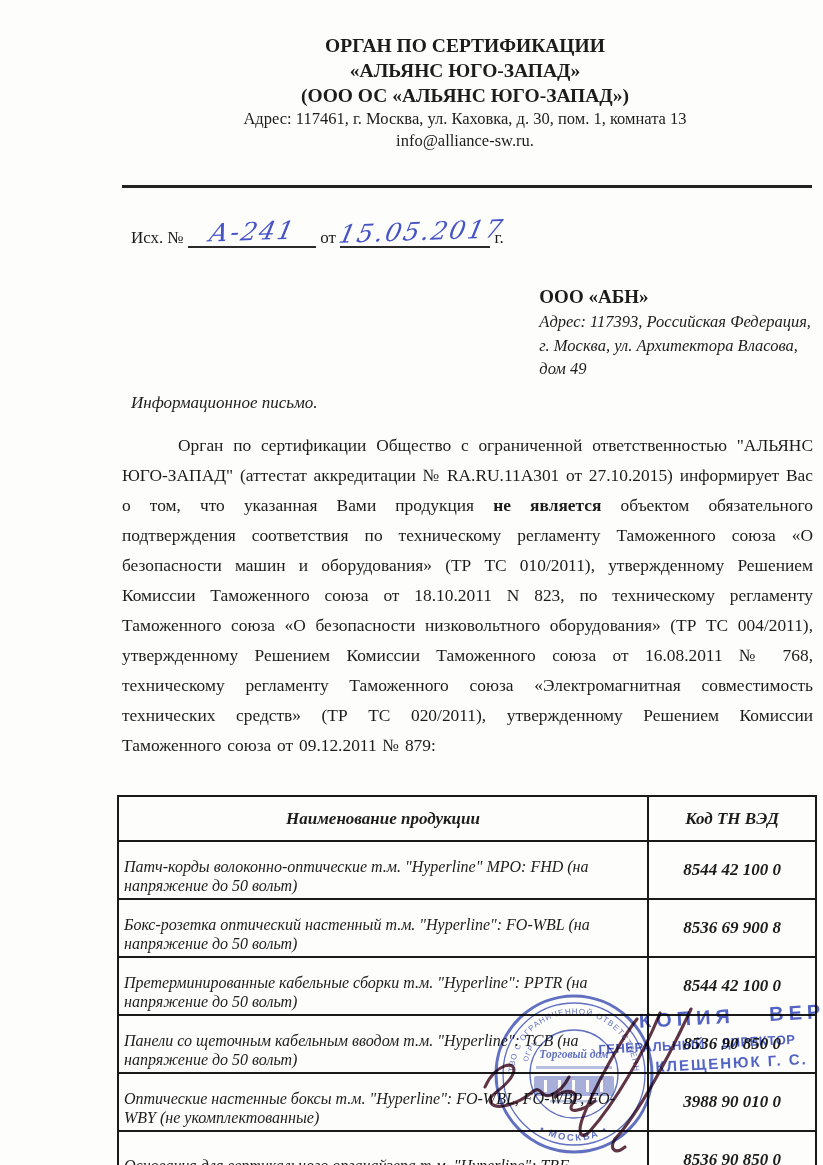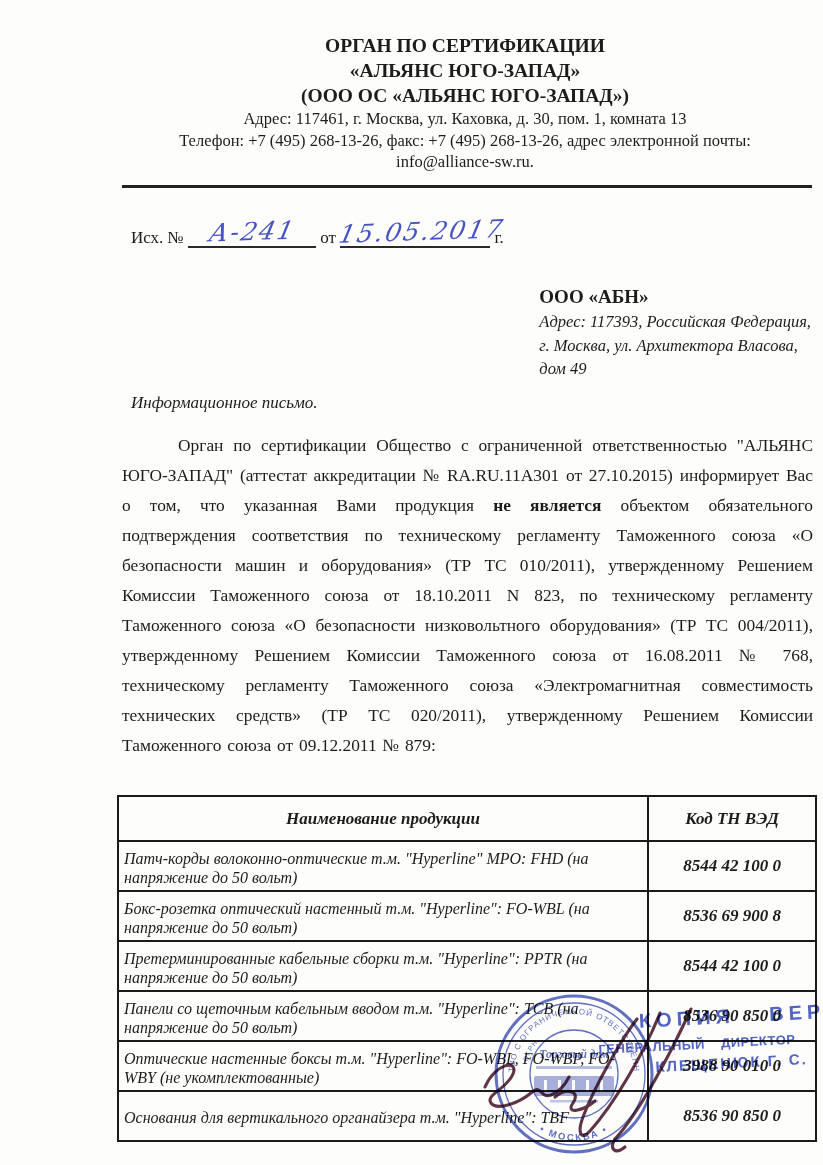--- a/index.html
+++ b/index.html
@@ -51,21 +51,21 @@
     word-spacing:1.5px;
   }
   .bodytext b { font-weight:bold;margin-top:16px; }
 
   
   .products { position:absolute; top:795px; left:117px; border-collapse:collapse; }
   .products td, .products th { border:2px solid #1a1a1a; vertical-align:middle;margin-left:22px; }
   .products th { height:41px; font-size:17px; font-weight:bold; font-style:italic; text-align:center; }
   .col-name { width:526px; }
   .col-code { width:164px; }
-  .products td.cell-name { font-size:16px; font-style:italic; line-height:19.5px; padding:6px 4px 2px 5px; height:40px; }
+  .products td.cell-name { font-size:16px; font-style:italic; line-height:19.5px; padding:14px 4px 2px 5px; height:40px; }
   .products td.cell-code { font-size:17px; font-weight:bold; font-style:italic; text-align:center; }
 
   
   .ink-layer { position:absolute; inset:0; pointer-events:none; }
   .round-stamp { position:absolute; left:492px; top:992px; mix-blend-mode:multiply; opacity:.82; }
   .copy-stamp {
     position:absolute; left:598px; top:1006px; width:230px;
     mix-blend-mode:multiply;
     transform:rotate(-3deg);
     color:#3c4fc1; opacity:.88;
@@ -79,21 +79,20 @@
 </head>
 <body>
 
 <div class="page">
 
   <div class="letterhead">
     <div class="org-line">ОРГАН ПО СЕРТИФИКАЦИИ</div>
     <div class="org-line">«АЛЬЯНС ЮГО-ЗАПАД»</div>
     <div class="org-line">(ООО ОС «АЛЬЯНС ЮГО-ЗАПАД»)</div>
     <div class="addr-line">Адрес: 117461, г. Москва, ул. Каховка, д. 30, пом. 1, комната 13</div>
-    <div class="addr-line">Телефон: +7 (495) 268-13-26, факс: +7 (495) 268-13-26, адрес электронной почты:</div>
     <div class="addr-line">info@alliance-sw.ru.</div>
   </div>
 
   <div class="rule"></div>
 
   <div class="refline">
     <span>Исх. №</span>
     <span class="slot slot-number"><span class="hand">А-241</span></span>
     <span>от</span>
     <span class="slot slot-date"><span class="hand">15.05.2017</span></span>

